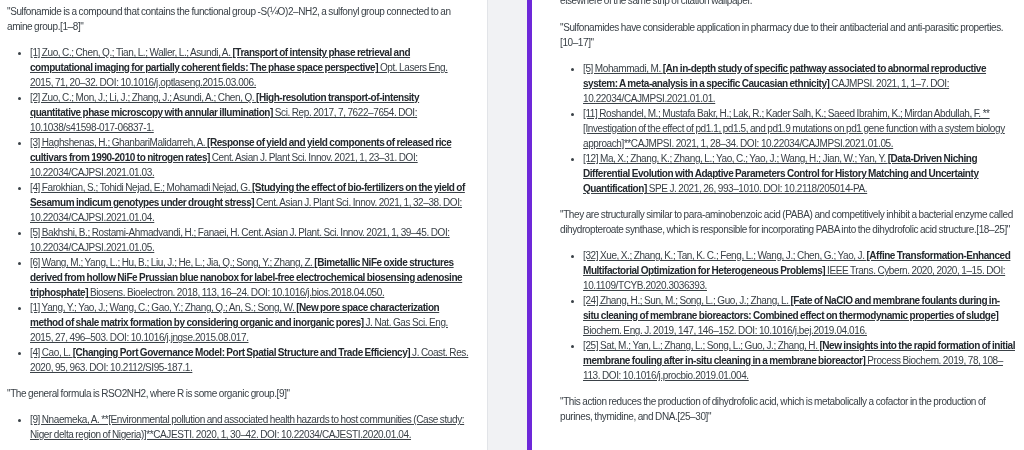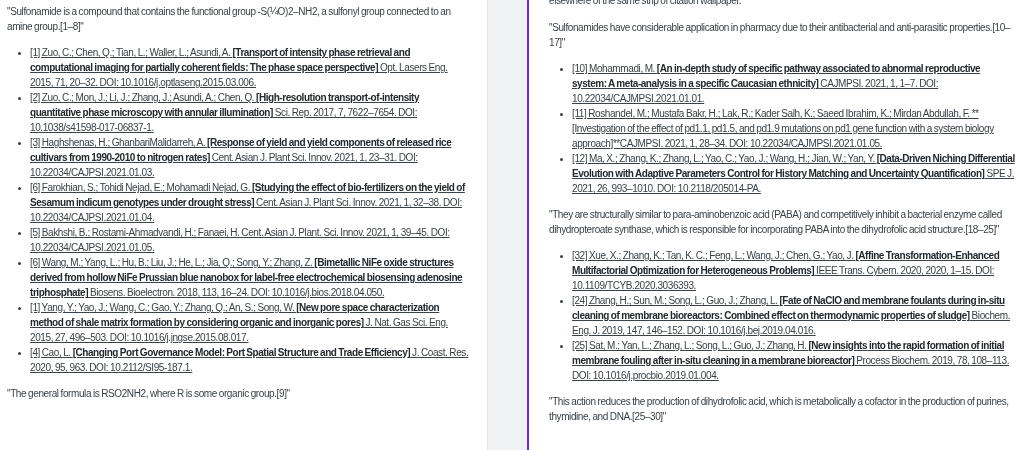--- a/index.html
+++ b/index.html
@@ -26,22 +26,22 @@
     border-right: 1px solid #e2e4e8;
     padding: 4px 16px 0 7px;
   }
   .gutter {
     position: absolute; top: 0; bottom: 0;
     left: 488px; width: 39px;
     background: #f1f2f4;
   }
   .col-right {
     left: 527px; right: 0;
-    border-left: 2px solid #6d28d9;
-    padding: 0 9px 0 20px;
+    border-left: 5px solid #6d28d9;
+    padding: 0 9px 0 28px;
   }
   p.quote { margin: 11px 0; }
   p.first { margin-top: 0; }
   p.partial-top { margin: -7px 0 12px; }
   ul.cite-list {
     margin: 11px 0;
     padding-left: 23px;
     list-style: disc outside;
   }
   ul.cite-list li { margin: 0; padding: 0; text-decoration: underline; }
@@ -54,36 +54,39 @@
 </style>
 </head>
 <body>
 
 <div class="page-col col-left">
   <p class="quote first">"Sulfonamide is a compound that contains the functional group -S(¼O)2–NH2, a sulfonyl group connected to an amine group.[1–8]"</p>
   <ul class="cite-list">
     <li><span class="cite-pre">[1] Zuo, C.; Chen, Q.; Tian, L.; Waller, L.; Asundi, A. </span><span class="cite-title">[Transport of intensity phase retrieval and computational imaging for partially coherent fields: The phase space perspective]</span><span class="cite-suf"> Opt. Lasers Eng. 2015, 71, 20–32. DOI: 10.1016/j.optlaseng.2015.03.006.</span></li>
     <li><span class="cite-pre">[2] Zuo, C.; Mon, J.; Li, J.; Zhang, J.; Asundi, A.; Chen, Q. </span><span class="cite-title">[High-resolution transport-of-intensity quantitative phase microscopy with annular illumination]</span><span class="cite-suf"> Sci. Rep. 2017, 7, 7622–7654. DOI: 10.1038/s41598-017-06837-1.</span></li>
     <li><span class="cite-pre">[3] Haghshenas, H.; GhanbariMalidarreh, A. </span><span class="cite-title">[Response of yield and yield components of released rice cultivars from 1990-2010 to nitrogen rates]</span><span class="cite-suf"> Cent. Asian J. Plant Sci. Innov. 2021, 1, 23–31. DOI: 10.22034/CAJPSI.2021.01.03.</span></li>
-    <li><span class="cite-pre">[6] Farokhian, S.; Tohidi Nejad, E.; Mohamadi Nejad, G. </span><span class="cite-title">[Studying the effect of bio-fertilizers on the yield of Sesamum indicum genotypes under drought stress]</span><span class="cite-suf"> Cent. Asian J. Plant Sci. Innov. 2021, 1, 32–38. DOI: 10.22034/CAJPSI.2021.01.04.</span></li>
+    <li><span class="cite-pre">[4] Farokhian, S.; Tohidi Nejad, E.; Mohamadi Nejad, G. </span><span class="cite-title">[Studying the effect of bio-fertilizers on the yield of Sesamum indicum genotypes under drought stress]</span><span class="cite-suf"> Cent. Asian J. Plant Sci. Innov. 2021, 1, 32–38. DOI: 10.22034/CAJPSI.2021.01.04.</span></li>
     <li><span class="cite-pre">[5] Bakhshi, B.; Rostami-Ahmadvandi, H.; Fanaei, H. Cent. Asian J. Plant. Sci. Innov. 2021, 1, 39–45. DOI: 10.22034/CAJPSI.2021.01.05.</span><span class="cite-title"></span><span class="cite-suf"></span></li>
     <li><span class="cite-pre">[6] Wang, M.; Yang, L.; Hu, B.; Liu, J.; He, L.; Jia, Q.; Song, Y.; Zhang, Z. </span><span class="cite-title">[Bimetallic NiFe oxide structures derived from hollow NiFe Prussian blue nanobox for label-free electrochemical biosensing adenosine triphosphate]</span><span class="cite-suf"> Biosens. Bioelectron. 2018, 113, 16–24. DOI: 10.1016/j.bios.2018.04.050.</span></li>
     <li><span class="cite-pre">[1] Yang, Y.; Yao, J.; Wang, C.; Gao, Y.; Zhang, Q.; An, S.; Song, W. </span><span class="cite-title">[New pore space characterization method of shale matrix formation by considering organic and inorganic pores]</span><span class="cite-suf"> J. Nat. Gas Sci. Eng. 2015, 27, 496–503. DOI: 10.1016/j.jngse.2015.08.017.</span></li>
     <li><span class="cite-pre">[4] Cao, L. </span><span class="cite-title">[Changing Port Governance Model: Port Spatial Structure and Trade Efficiency]</span><span class="cite-suf"> J. Coast. Res. 2020, 95, 963. DOI: 10.2112/SI95-187.1.</span></li>
   </ul>
   <p class="quote">"The general formula is RSO2NH2, where R is some organic group.[9]"</p>
+  <ul class="cite-list">
+    <li><span class="cite-pre">[9] Nnaemeka, A. **[Environmental pollution and associated health hazards to host communities (Case study: Niger delta region of Nigeria)]**CAJESTI. 2020, 1, 30–42. DOI: 10.22034/CAJESTI.2020.01.04.</span><span class="cite-title"></span><span class="cite-suf"></span></li>
+  </ul>
 </div>
 
 <div class="gutter"></div>
 
 <div class="page-col col-right">
   <p class="quote partial-top">elsewhere of the same strip of citation wallpaper.</p>
   <p class="quote">"Sulfonamides have considerable application in pharmacy due to their antibacterial and anti-parasitic properties.[10–17]"</p>
   <ul class="cite-list">
-    <li><span class="cite-pre">[10] Mohammadi, M. </span><span class="cite-title">[An in-depth study of specific pathway associated to abnormal reproductive system: A meta-analysis in a specific Caucasian ethnicity]</span><span class="cite-suf"> CAJMPSI. 2021, 1, 1–7. DOI: 10.22034/CAJMPSI.2021.01.01.</span></li>
+    <li><span class="cite-pre">[5] Mohammadi, M. </span><span class="cite-title">[An in-depth study of specific pathway associated to abnormal reproductive system: A meta-analysis in a specific Caucasian ethnicity]</span><span class="cite-suf"> CAJMPSI. 2021, 1, 1–7. DOI: 10.22034/CAJMPSI.2021.01.01.</span></li>
     <li><span class="cite-pre">[11] Roshandel, M.; Mustafa Bakr, H.; Lak, R.; Kader Salh, K.; Saeed Ibrahim, K.; Mirdan Abdullah, F. **[Investigation of the effect of pd1.1, pd1.5, and pd1.9 mutations on pd1 gene function with a system biology approach]**CAJMPSI. 2021, 1, 28–34. DOI: 10.22034/CAJMPSI.2021.01.05.</span><span class="cite-title"></span><span class="cite-suf"></span></li>
     <li><span class="cite-pre">[12] Ma, X.; Zhang, K.; Zhang, L.; Yao, C.; Yao, J.; Wang, H.; Jian, W.; Yan, Y. </span><span class="cite-title">[Data-Driven Niching Differential Evolution with Adaptive Parameters Control for History Matching and Uncertainty Quantification]</span><span class="cite-suf"> SPE J. 2021, 26, 993–1010. DOI: 10.2118/205014-PA.</span></li>
   </ul>
   <p class="quote">"They are structurally similar to para-aminobenzoic acid (PABA) and competitively inhibit a bacterial enzyme called dihydropteroate synthase, which is responsible for incorporating PABA into the dihydrofolic acid structure.[18–25]"</p>
   <ul class="cite-list">
     <li><span class="cite-pre">[32] Xue, X.; Zhang, K.; Tan, K. C.; Feng, L.; Wang, J.; Chen, G.; Yao, J. </span><span class="cite-title">[Affine Transformation-Enhanced Multifactorial Optimization for Heterogeneous Problems]</span><span class="cite-suf"> IEEE Trans. Cybern. 2020, 2020, 1–15. DOI: 10.1109/TCYB.2020.3036393.</span></li>
     <li><span class="cite-pre">[24] Zhang, H.; Sun, M.; Song, L.; Guo, J.; Zhang, L. </span><span class="cite-title">[Fate of NaClO and membrane foulants during in-situ cleaning of membrane bioreactors: Combined effect on thermodynamic properties of sludge]</span><span class="cite-suf"> Biochem. Eng. J. 2019, 147, 146–152. DOI: 10.1016/j.bej.2019.04.016.</span></li>
     <li><span class="cite-pre">[25] Sat, M.; Yan, L.; Zhang, L.; Song, L.; Guo, J.; Zhang, H. </span><span class="cite-title">[New insights into the rapid formation of initial membrane fouling after in-situ cleaning in a membrane bioreactor]</span><span class="cite-suf"> Process Biochem. 2019, 78, 108–113. DOI: 10.1016/j.procbio.2019.01.004.</span></li>
   </ul>
   <p class="quote">"This action reduces the production of dihydrofolic acid, which is metabolically a cofactor in the production of purines, thymidine, and DNA.[25–30]"</p>

